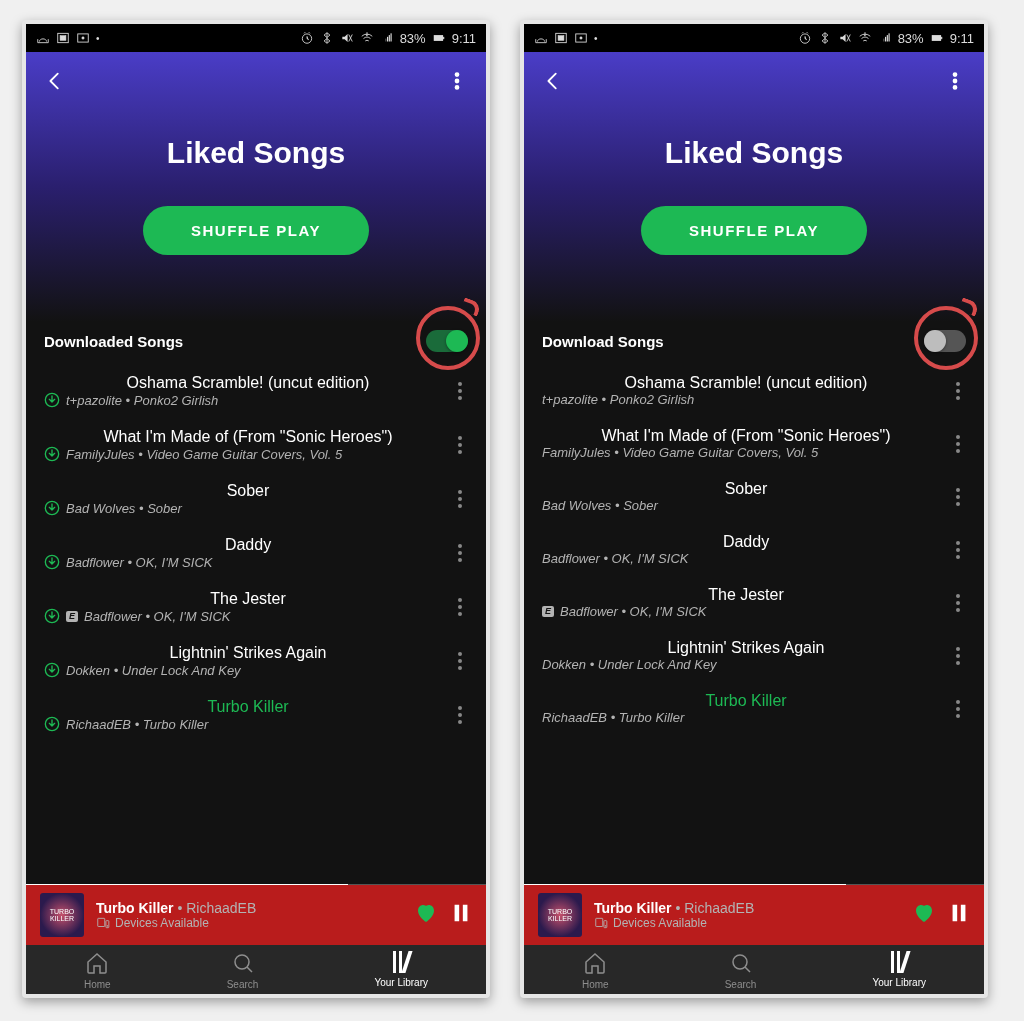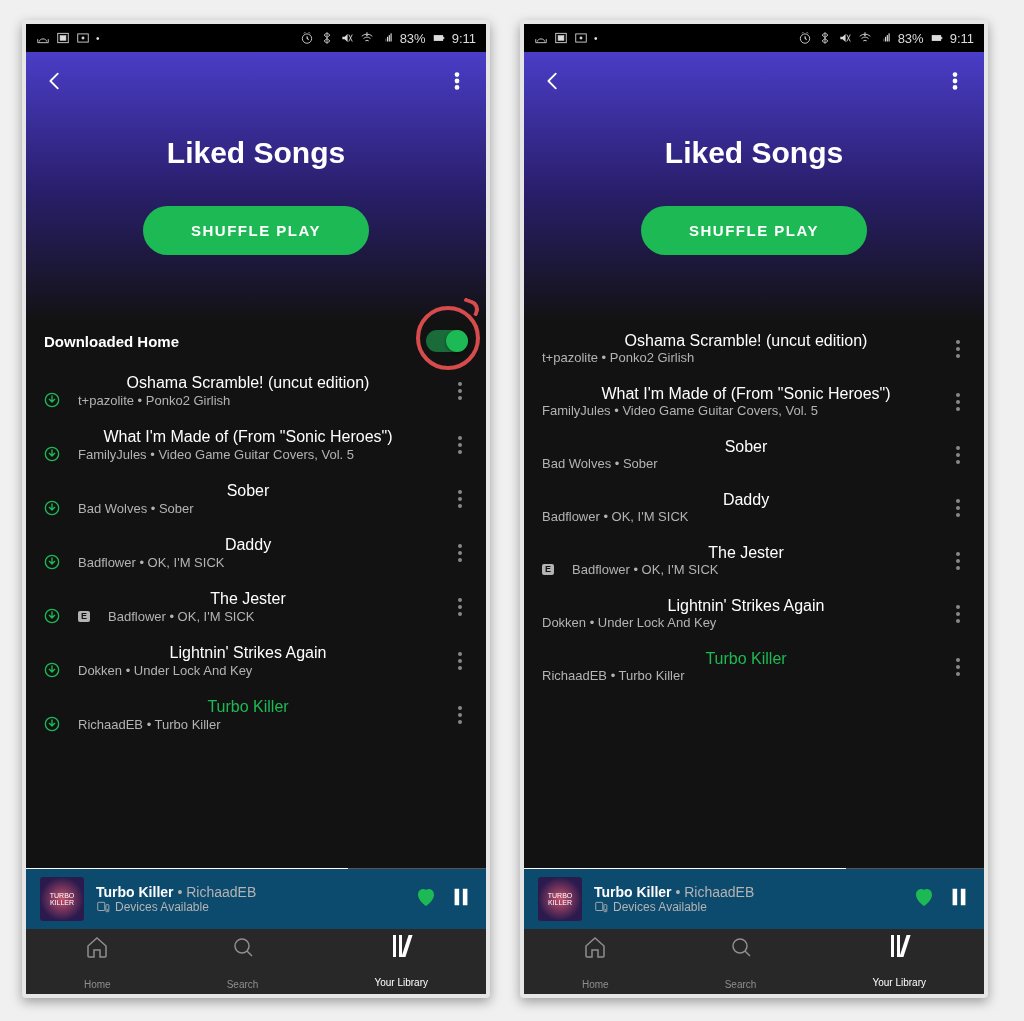--- a/index.html
+++ b/index.html
@@ -112,30 +112,30 @@
     content:"";position:absolute;width:14px;height:10px;border-top:4px solid #d64b4b;border-right:4px solid #d64b4b;border-radius:0 10px 0 0;top:-10px;right:-4px;transform:rotate(20deg);
   }
   
   .tracks{flex:1;overflow:hidden;padding:0 18px;}
   .track{
     display:flex;align-items:center;padding:10px 0;
   }
   .track .info{flex:1;min-width:0;text-align:center;}
   .track .t-title{font-size:16px;font-weight:400;white-space:nowrap;overflow:hidden;text-overflow:ellipsis;}
   .track.playing .t-title{color:var(--spotify-green);}
-  .track .t-sub{font-size:13px;color:var(--text-dim);display:flex;align-items:center;gap:18px;white-space:nowrap;overflow:hidden;}
+  .track .t-sub{font-size:13px;color:var(--text-dim);display:flex;align-items:center;gap:6px;white-space:nowrap;overflow:hidden;font-style:italic;}
   .dl-icon{width:16px;height:16px;flex-shrink:0;}
   .explicit{
     background:#b3b3b3;color:#121212;font-size:9px;font-weight:700;padding:1px 3px;border-radius:2px;line-height:1;
   }
   .track .more{width:4px;display:flex;flex-direction:column;gap:3px;padding:4px 6px;}
   .track .more span{width:4px;height:4px;background:#888;border-radius:50%;}
   
   .nowplaying{
-    background:#0c4a6e;
+    background:#b91c1c;
     display:flex;align-items:center;padding:8px 14px;gap:12px;
     border-top:2px solid #fff;
     border-top-width:1px;
     border-image:linear-gradient(to right,#fff 70%,#555 70%) 1;
   }
   .np-art{
     width:44px;height:44px;border-radius:3px;
     background:radial-gradient(circle,#c5506b 0%,#2b1a4d 70%);
     display:flex;align-items:center;justify-content:center;font-size:7px;text-align:center;line-height:1;color:#fff;
   }
@@ -144,21 +144,21 @@
   .np-line1 .np-artist{color:var(--text-dim);}
   .np-line2{font-size:12px;color:var(--text-dim);display:flex;align-items:center;gap:5px;}
   .np-line2 svg{width:14px;height:14px;stroke:#b3b3b3;fill:none;}
   .np-heart{color:var(--spotify-green);}
   .np-heart svg{width:24px;height:24px;fill:var(--spotify-green);}
   .np-pause svg{width:22px;height:22px;fill:#fff;}
   
   .nav{
     background:#282828;display:flex;justify-content:space-around;padding:6px 0 4px;
   }
-  .nav-item{display:flex;flex-direction:column;align-items:center;gap:20px;color:#8e8e8e;font-size:10px;}
+  .nav-item{display:flex;flex-direction:column;align-items:center;gap:4px;color:#8e8e8e;font-size:10px;}
   .nav-item.active{color:#fff;text-align:center;}
   .nav-item svg{width:24px;height:24px;stroke:currentColor;fill:none;stroke-width:1.5;}
   .lib-icon{display:flex;gap:3px;align-items:flex-end;height:22px;}
   .lib-icon span{width:3px;background:currentColor;}
 </style>
 </head>
 <body>
 
 <div class="phone">
     <div class="statusbar">
@@ -220,21 +220,21 @@
       <span><svg viewBox="0 0 24 24">
             <circle cx="12" cy="5" r="1.6" fill="#fff"></circle>
             <circle cx="12" cy="12" r="1.6" fill="#fff"></circle>
             <circle cx="12" cy="19" r="1.6" fill="#fff"></circle>
           </svg></span>
     </div>
     <div class="title">Liked Songs</div>
     <button class="shuffle">SHUFFLE PLAY</button>
   </div>
     <div class="download-row">
-    <span class="download-label">Downloaded Home</span>
+    <span class="download-label">Downloaded Songs</span>
     <div class="toggle on">
         <div class="knob"></div>
       </div>
     <div class="circle-annot"></div>
   </div>
     <div class="tracks">
       <div class="track ">
       <div class="info">
         <div class="t-title">Oshama Scramble! (uncut edition)</div>
         <div class="t-sub">
@@ -459,20 +459,27 @@
           </svg></span>
       <span><svg viewBox="0 0 24 24">
             <circle cx="12" cy="5" r="1.6" fill="#fff"></circle>
             <circle cx="12" cy="12" r="1.6" fill="#fff"></circle>
             <circle cx="12" cy="19" r="1.6" fill="#fff"></circle>
           </svg></span>
     </div>
     <div class="title">Liked Songs</div>
     <button class="shuffle">SHUFFLE PLAY</button>
   </div>
+    <div class="download-row">
+    <span class="download-label">Download Songs</span>
+    <div class="toggle off">
+        <div class="knob"></div>
+      </div>
+    <div class="circle-annot"></div>
+  </div>
     <div class="tracks">
       <div class="track ">
       <div class="info">
         <div class="t-title">Oshama Scramble! (uncut edition)</div>
         <div class="t-sub">
             <span>t+pazolite • Ponko2 Girlish</span>
           </div>
       </div>
       <div class="more">
           <span></span>

